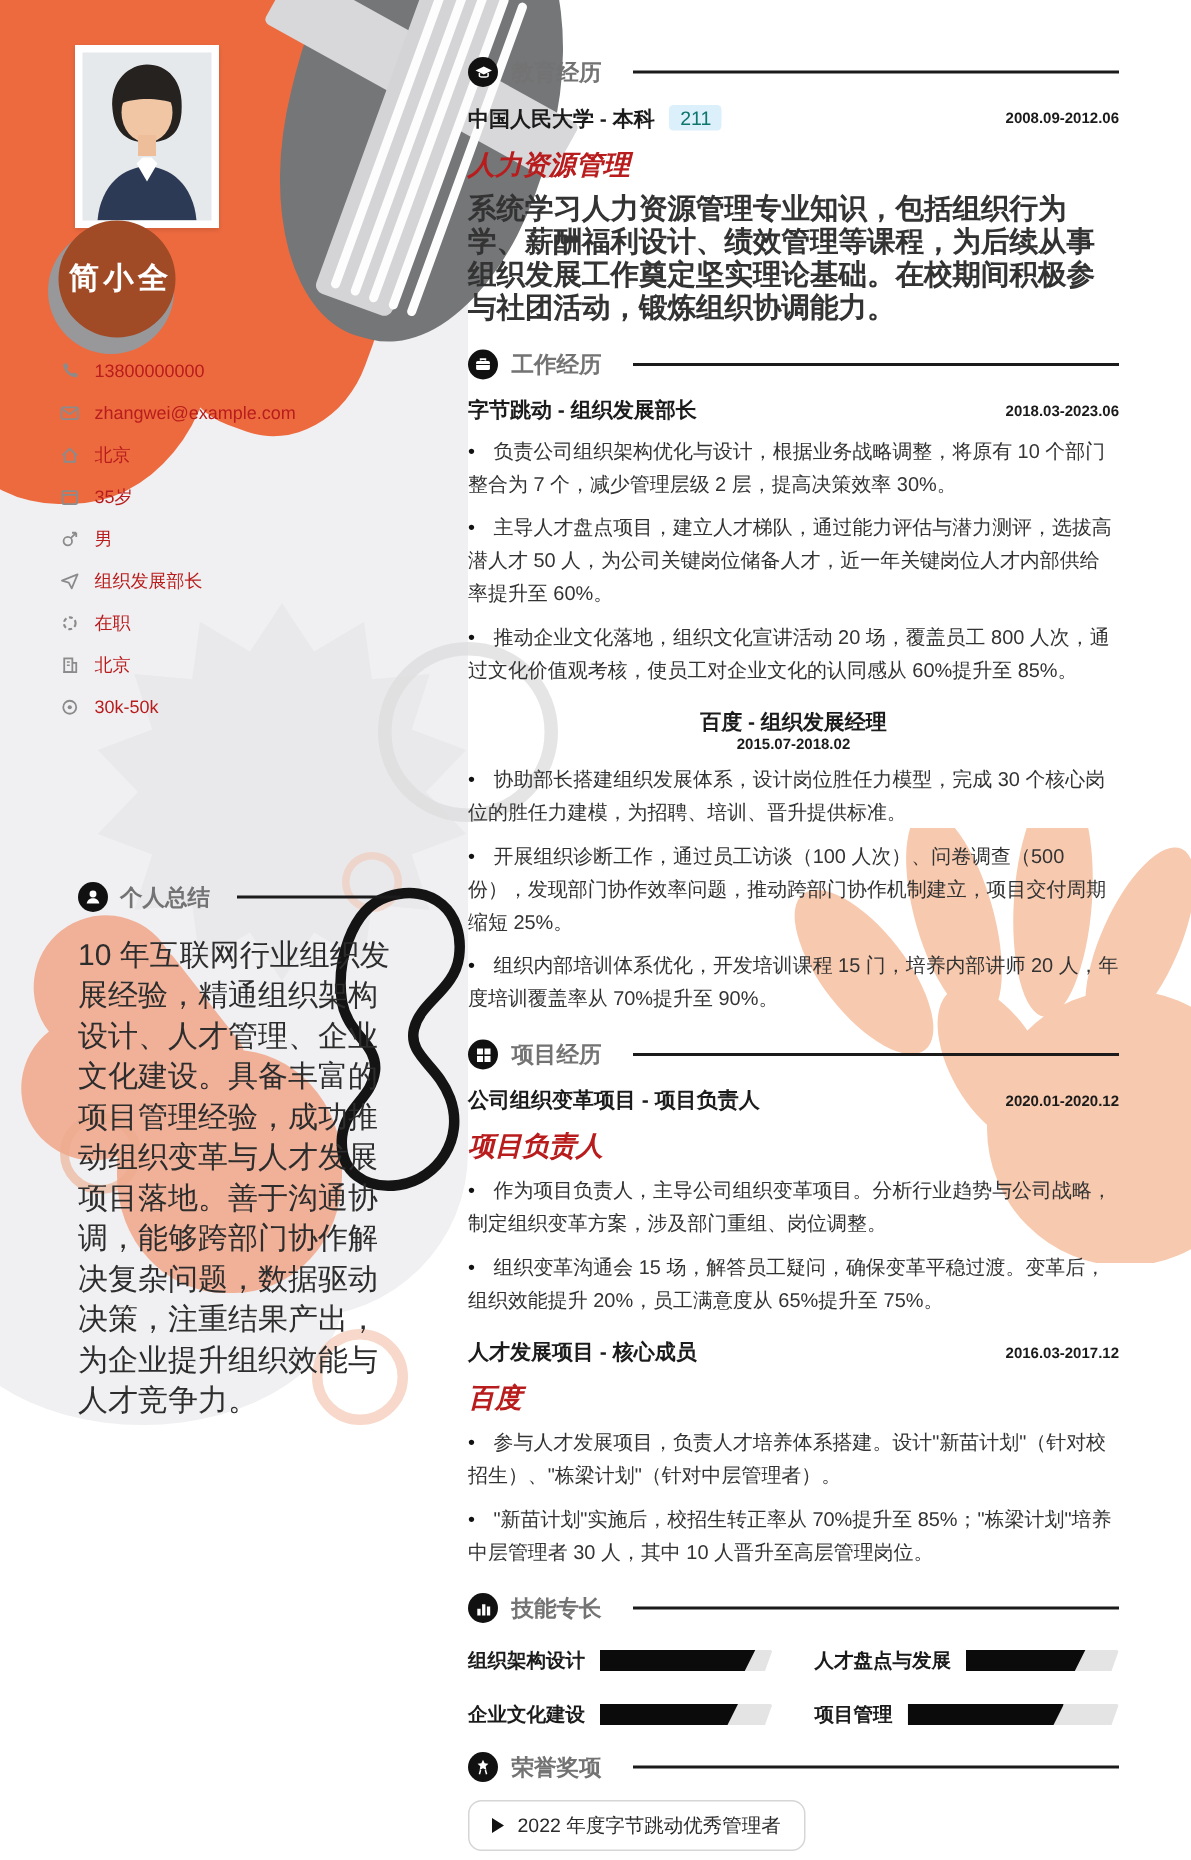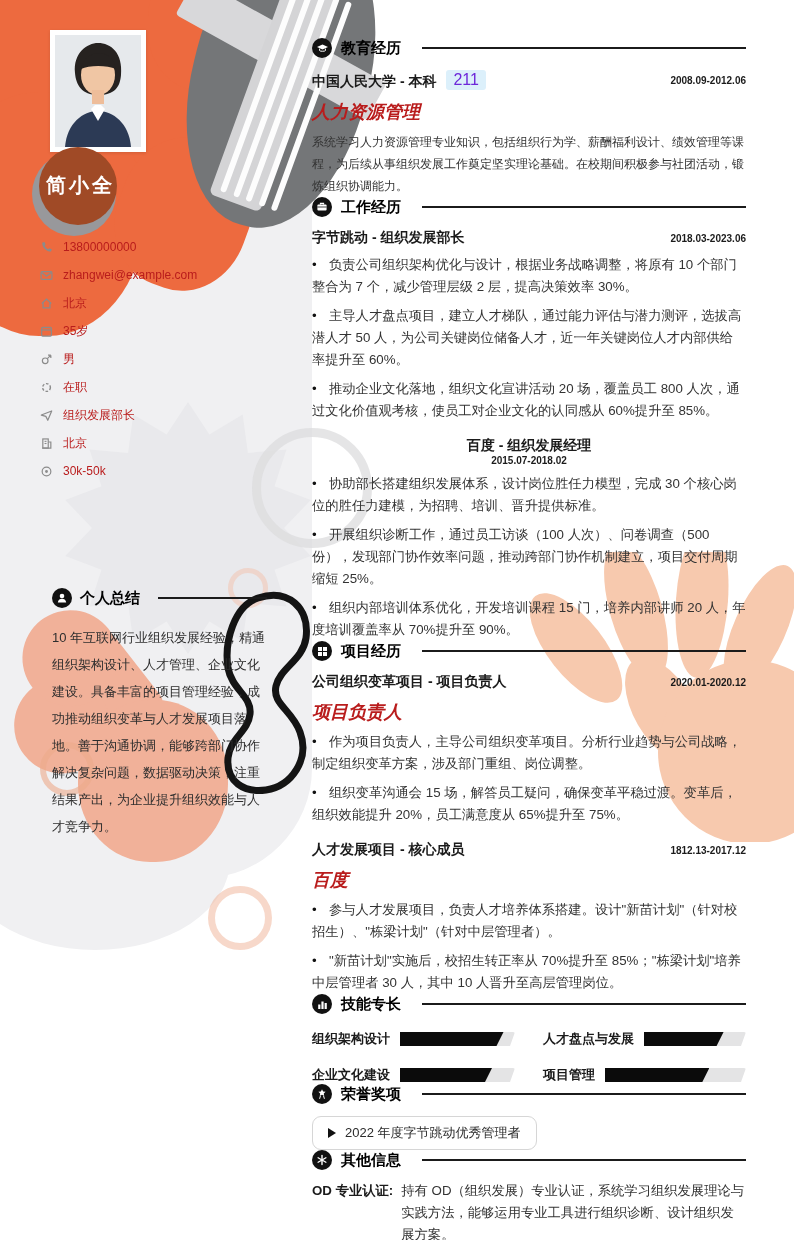--- a/index.html
+++ b/index.html
@@ -60,34 +60,34 @@
   
   .contacts { left:40px; top:233px; z-index:5; }
   .contact-row { display:flex; align-items:center; gap:10px; height:28px; }
   .contact-row svg { flex:0 0 13px; }
   .contact-val { font-size:12px; color:#b91c1c; }
   .summary { left:52px; top:588px; width:215px; z-index:5; }
   .side-header { display:flex; align-items:center; gap:8px; }
   .side-header .line { flex:1; border-top:2px solid #1b1b1b; margin-left:10px; }
   .icon-disc { width:20px; height:20px; border-radius:50%; background:#111; display:flex;
     align-items:center; justify-content:center; flex:0 0 20px; }
-  .h-title { font-size:15px; font-weight:bold; color:#000000; white-space:nowrap; }
-  .summary-text { margin-top:16px; font-size:13px; line-height:27px; color:#2d2d2d; }
+  .h-title { font-size:15px; font-weight:bold; color:#737373; white-space:nowrap; }
+  .summary-text { margin-top:16px; font-size:20px; line-height:27px; color:#2d2d2d; }
   
   .main { position:absolute; left:312px; top:0; width:434px; z-index:5; }
-  .section-header { display:flex; align-items:center; gap:9px; }
+  .section-header { display:flex; align-items:center; gap:9px; margin-top:16px; }
   .section-header .line { flex:1; border-top:2px solid #1b1b1b; margin-left:12px; }
   .first { margin-top:38px; }
   .entry-row { display:flex; justify-content:space-between; align-items:center;
     margin-top:12px; font-size:14px; font-weight:bold; color:#1b1b1b; }
   .entry-date { font-size:10px; white-space:nowrap; }
-  .badge { display:inline-block; background:#dcf0fb; color:#6d28d9; font-size:16px;
+  .badge { display:inline-block; background:#dcf0fb; color:#0f766e; font-size:13px;
     font-weight:normal; padding:1px 7px; border-radius:3px; margin-left:10px; vertical-align:1px; }
   .sub-bold { margin-top:9px; font-size:18px; font-weight:bold; color:#b91c1c;font-style:italic; }
-  .para { margin-top:7px; font-size:12px; line-height:22px; color:#333; }
+  .para { margin-top:7px; font-size:19px; line-height:22px; color:#333;font-weight:bold; }
   .bullet { margin-top:7px; font-size:13.3px; line-height:22px; color:#333; }
   .bullet .dot { display:inline-block; width:17px; color:#111; }
   
   .skill-grid { display:grid; grid-template-columns:1fr 1fr; column-gap:28px; row-gap:18px;
     margin-top:16px; }
   .skill-row { display:flex; align-items:center; gap:10px; }
   .skill-label { font-size:13px; font-weight:bold; color:#1b1b1b; white-space:nowrap; }
   .skill-track { flex:1; height:14px; background:#e4e4e5; border-radius:2px;
     clip-path:polygon(0 0,100% 0,calc(100% - 5px) 100%,0 100%); }
   .skill-fill { height:100%; background:#0b0b0b;
@@ -194,29 +194,29 @@
   </div>
   <div class="contact-row">
     <svg width="13" height="13" viewBox="0 0 12 12">
         <circle cx="4.8" cy="7.2" r="2.6" fill="none" stroke="#8b8b8b" stroke-width="1.1"></circle>
         <path d="M6.8 5.2 L10 2 M10 2 H7.4 M10 2 V4.6" fill="none" stroke="#8b8b8b" stroke-width="1.1"></path>
       </svg>
     <span class="contact-val">男</span>
   </div>
   <div class="contact-row">
     <svg width="13" height="13" viewBox="0 0 12 12">
+        <path d="M1.2 5.6 L10.8 1.8 L7.2 10.4 L5.4 6.8 Z" fill="none" stroke="#8b8b8b" stroke-width="1.1" stroke-linejoin="round"></path>
+      </svg>
+    <span class="contact-val">组织发展部长</span>
+  </div>
+  <div class="contact-row">
+    <svg width="13" height="13" viewBox="0 0 12 12">
         <circle cx="6" cy="6" r="3.6" fill="none" stroke="#8b8b8b" stroke-width="1.3" stroke-dasharray="2.4 1.6"></circle>
       </svg>
     <span class="contact-val">在职</span>
-  </div>
-  <div class="contact-row">
-    <svg width="13" height="13" viewBox="0 0 12 12">
-        <path d="M1.2 5.6 L10.8 1.8 L7.2 10.4 L5.4 6.8 Z" fill="none" stroke="#8b8b8b" stroke-width="1.1" stroke-linejoin="round"></path>
-      </svg>
-    <span class="contact-val">组织发展部长</span>
   </div>
   <div class="contact-row">
     <svg width="13" height="13" viewBox="0 0 12 12">
         <rect x="2.6" y="1.8" width="5" height="8.4" fill="none" stroke="#8b8b8b" stroke-width="1.1"></rect>
         <path d="M7.6 4.6 H10 V10.2 H2" fill="none" stroke="#8b8b8b" stroke-width="1.1"></path>
         <line x1="4.2" y1="4" x2="6" y2="4" stroke="#8b8b8b" stroke-width="1"></line>
         <line x1="4.2" y1="6" x2="6" y2="6" stroke="#8b8b8b" stroke-width="1"></line>
       </svg>
     <span class="contact-val">北京</span>
   </div>
@@ -309,21 +309,21 @@
   <div class="entry-row">
     <span>公司组织变革项目 - 项目负责人</span>
     <span class="entry-date">2020.01-2020.12</span>
   </div>
   <div class="sub-bold">项目负责人</div>
   <p class="bullet"><span class="dot">•</span><span>作为项目负责人，主导公司组织变革项目。分析行业趋势与公司战略，制定组织变革方案，涉及部门重组、岗位调整。</span></p>
   <p class="bullet"><span class="dot">•</span><span>组织变革沟通会 15 场，解答员工疑问，确保变革平稳过渡。变革后，组织效能提升 20%，员工满意度从 65%提升至 75%。</span></p>
 
   <div class="entry-row" style="margin-top:15px;">
     <span>人才发展项目 - 核心成员</span>
-    <span class="entry-date">1812.13-2017.12</span>
+    <span class="entry-date">2016.03-2017.12</span>
   </div>
   <div class="sub-bold">百度</div>
   <p class="bullet"><span class="dot">•</span><span>参与人才发展项目，负责人才培养体系搭建。设计"新苗计划"（针对校招生）、"栋梁计划"（针对中层管理者）。</span></p>
   <p class="bullet"><span class="dot">•</span><span>"新苗计划"实施后，校招生转正率从 70%提升至 85%；"栋梁计划"培养中层管理者 30 人，其中 10 人晋升至高层管理岗位。</span></p>
 
   
   <div class="section-header">
     <span class="icon-disc">
       <svg width="11" height="11" viewBox="0 0 11 11">
           <rect x="1.2" y="5.5" width="2.2" height="4.5" fill="#fff"></rect>

